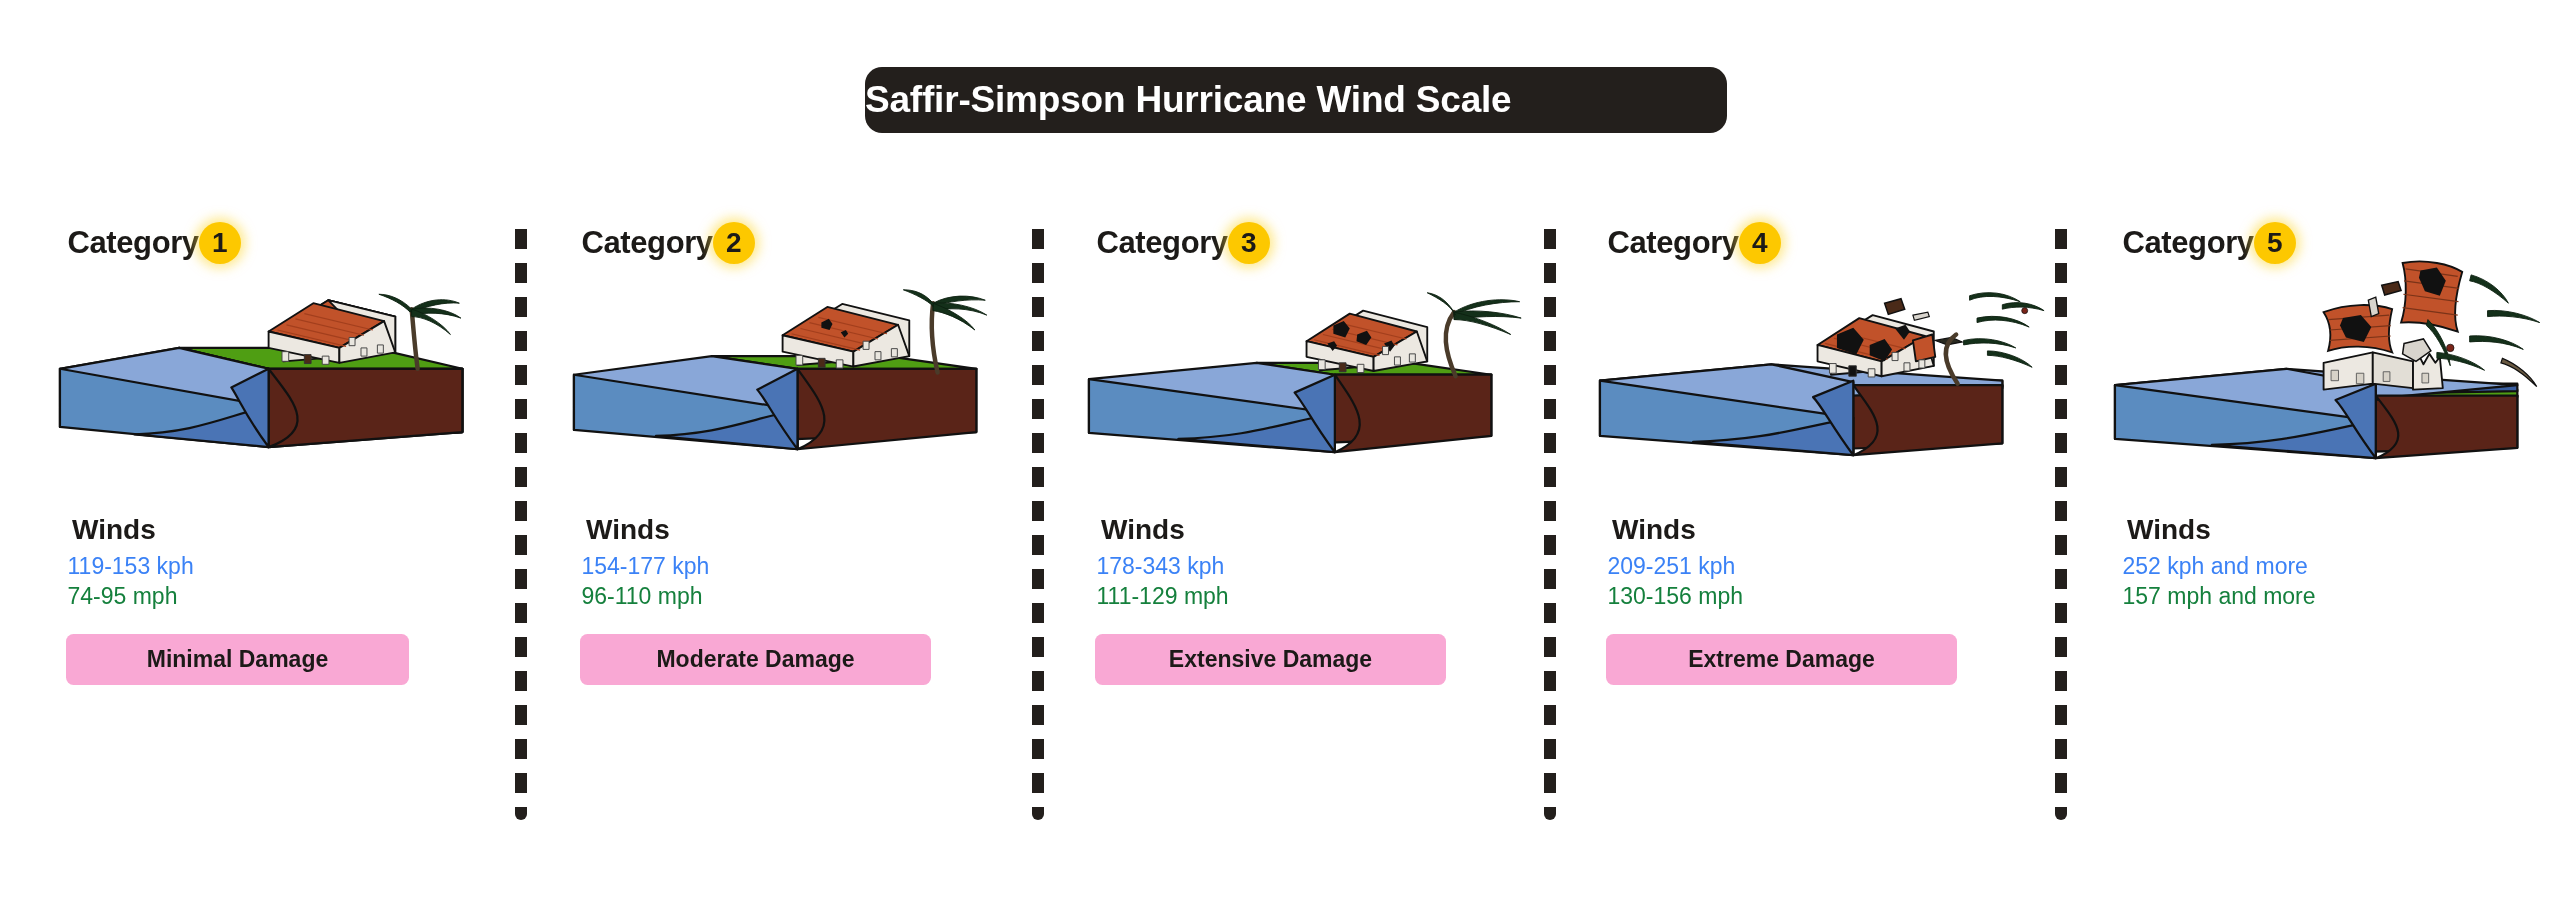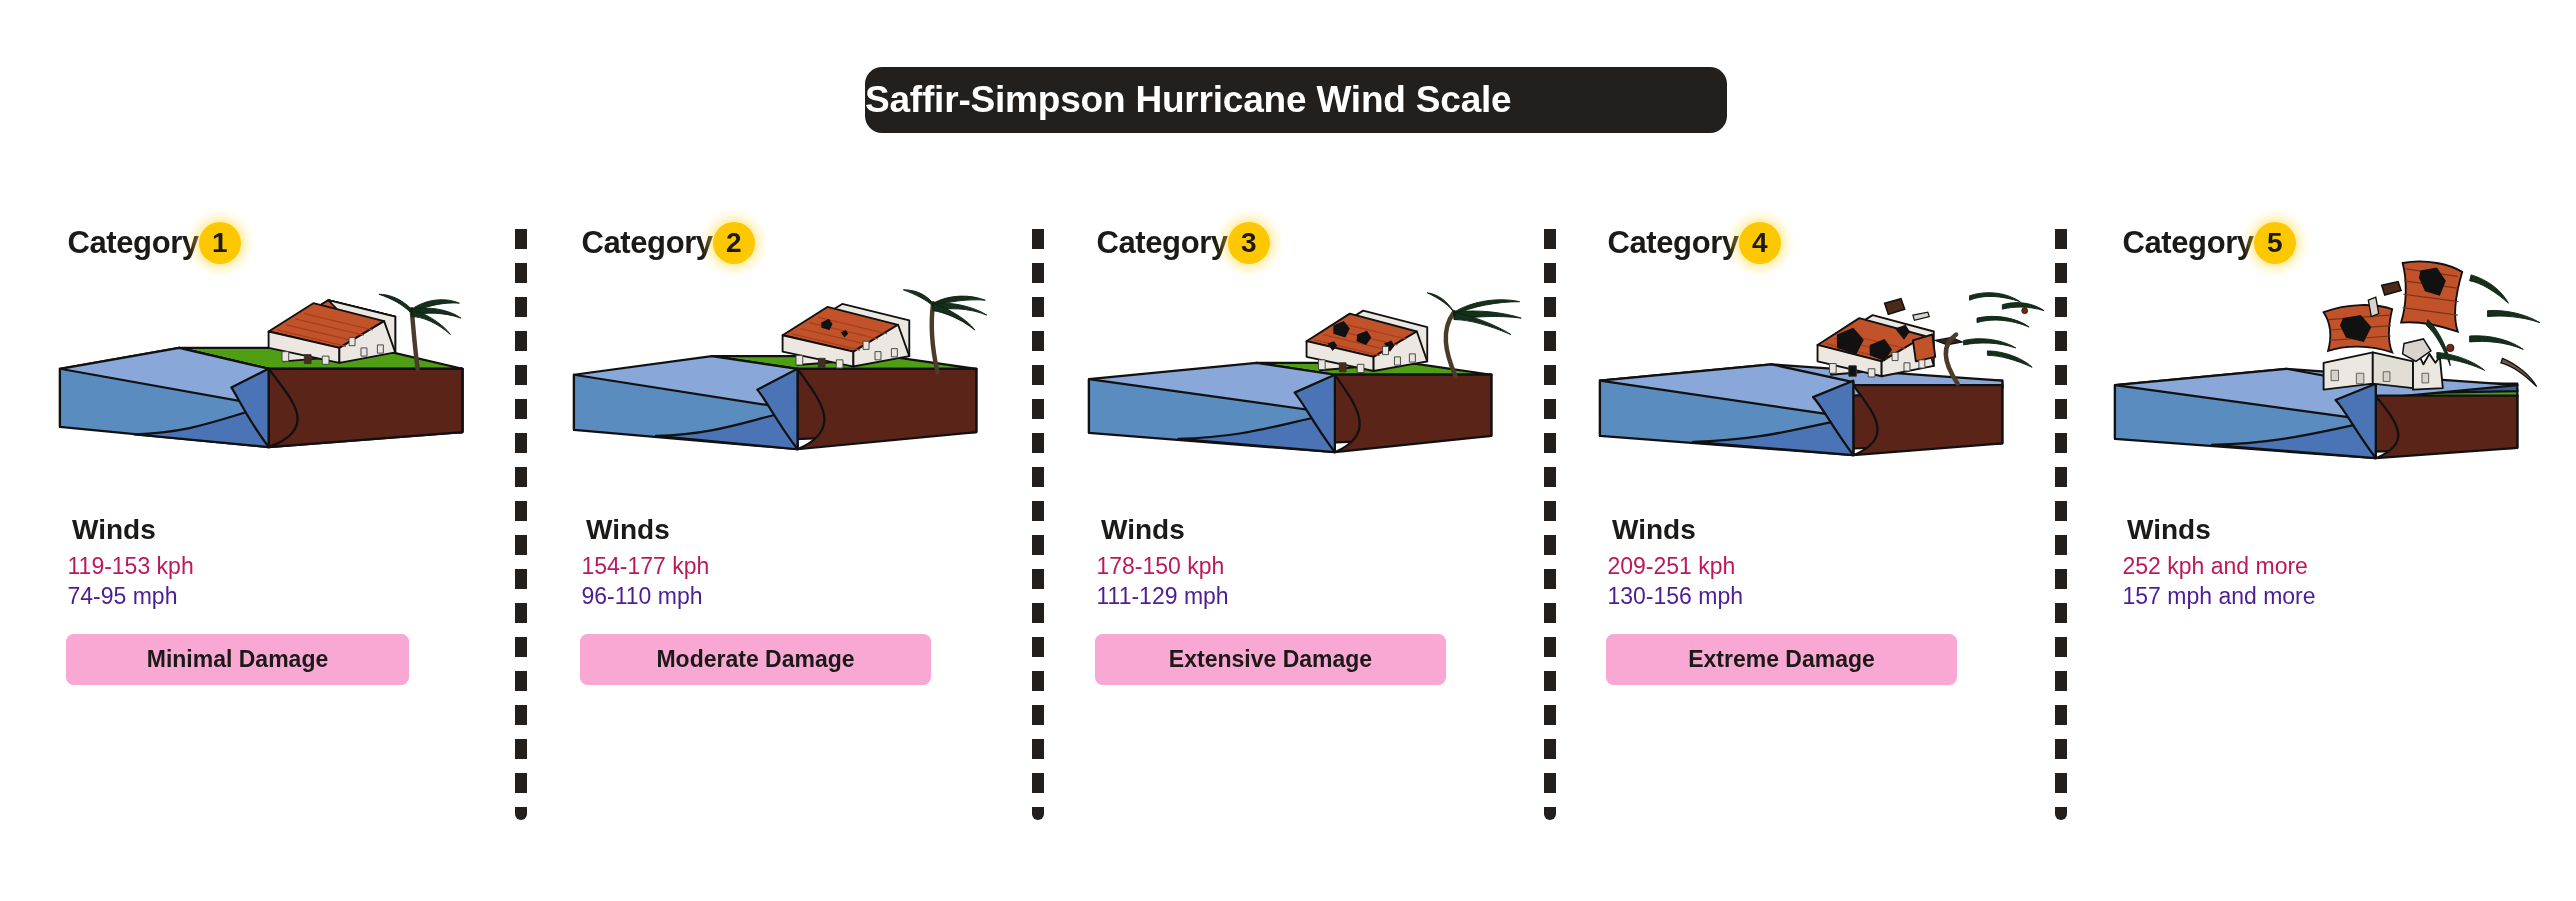--- a/index.html
+++ b/index.html
@@ -28,22 +28,22 @@
   .cat-badge{
     width:42px;height:42px;border-radius:50%;
     background:#fdc800;box-shadow:0 0 10.4px 4.5px rgba(253,216,60,.55);
     display:flex;align-items:center;justify-content:center;
     font-size:28px;font-weight:bold;color:#1c1a18;
   }
   .scene{position:absolute;left:-15px;top:41px;width:477px;height:231px;}
   .scene svg{display:block;width:100%;height:100%;overflow:visible;}
 
   .winds-title{position:absolute;left:12px;top:298px;font-size:28px;font-weight:bold;color:#1c1a18;}
-  .winds-kph{position:absolute;left:7.5px;top:337px;font-size:23px;color:#be185d;white-space:nowrap;}
-  .winds-mph{position:absolute;left:7.5px;top:367px;font-size:23px;color:#4c1d95;white-space:nowrap;}
+  .winds-kph{position:absolute;left:7.5px;top:337px;font-size:23px;color:#3b82f6;white-space:nowrap;}
+  .winds-mph{position:absolute;left:7.5px;top:367px;font-size:23px;color:#15803d;white-space:nowrap;}
 
   .damage-btn{
     position:absolute;left:6px;top:418px;height:51px;
     background:#f9a8d4;border-radius:7.5px;
     display:flex;align-items:center;justify-content:center;
     font-size:23px;font-weight:bold;color:#1c1a18;white-space:nowrap;
     padding:0 19.4px;box-sizing:border-box;
   }
   .w-0{width:343px} .w-1{width:351px} .w-2{width:351px}
   .w-3{width:351px} .w-4{width:358px}
@@ -233,21 +233,21 @@
           <g fill="#14301a" stroke="#0c1f10" stroke-width="1.2">
             <path d="M510,74 C536,58 572,54 598,60 C568,60 534,66 510,78 Z"></path>
             <path d="M510,74 C540,70 576,74 600,82 C570,78 536,80 510,84 Z"></path>
             <path d="M510,74 C538,80 568,92 586,104 C558,92 530,84 510,84 Z"></path>
             <path d="M510,74 C500,58 488,50 474,48 C490,56 504,64 512,78 Z"></path>
           </g>
         </g>
       </svg>
     </div>
     <div class="winds-title">Winds</div>
-    <div class="winds-kph">178-150 kph</div>
+    <div class="winds-kph">178-343 kph</div>
     <div class="winds-mph">111-129 mph</div>
     <div class="damage-btn w-2">Extensive Damage</div>
   </div>
 
   <div class="col col-3">
     <div class="cat-head">
       <span class="cat-word">Category</span>
       <span class="cat-badge">4</span>
     </div>
     <div class="scene">

